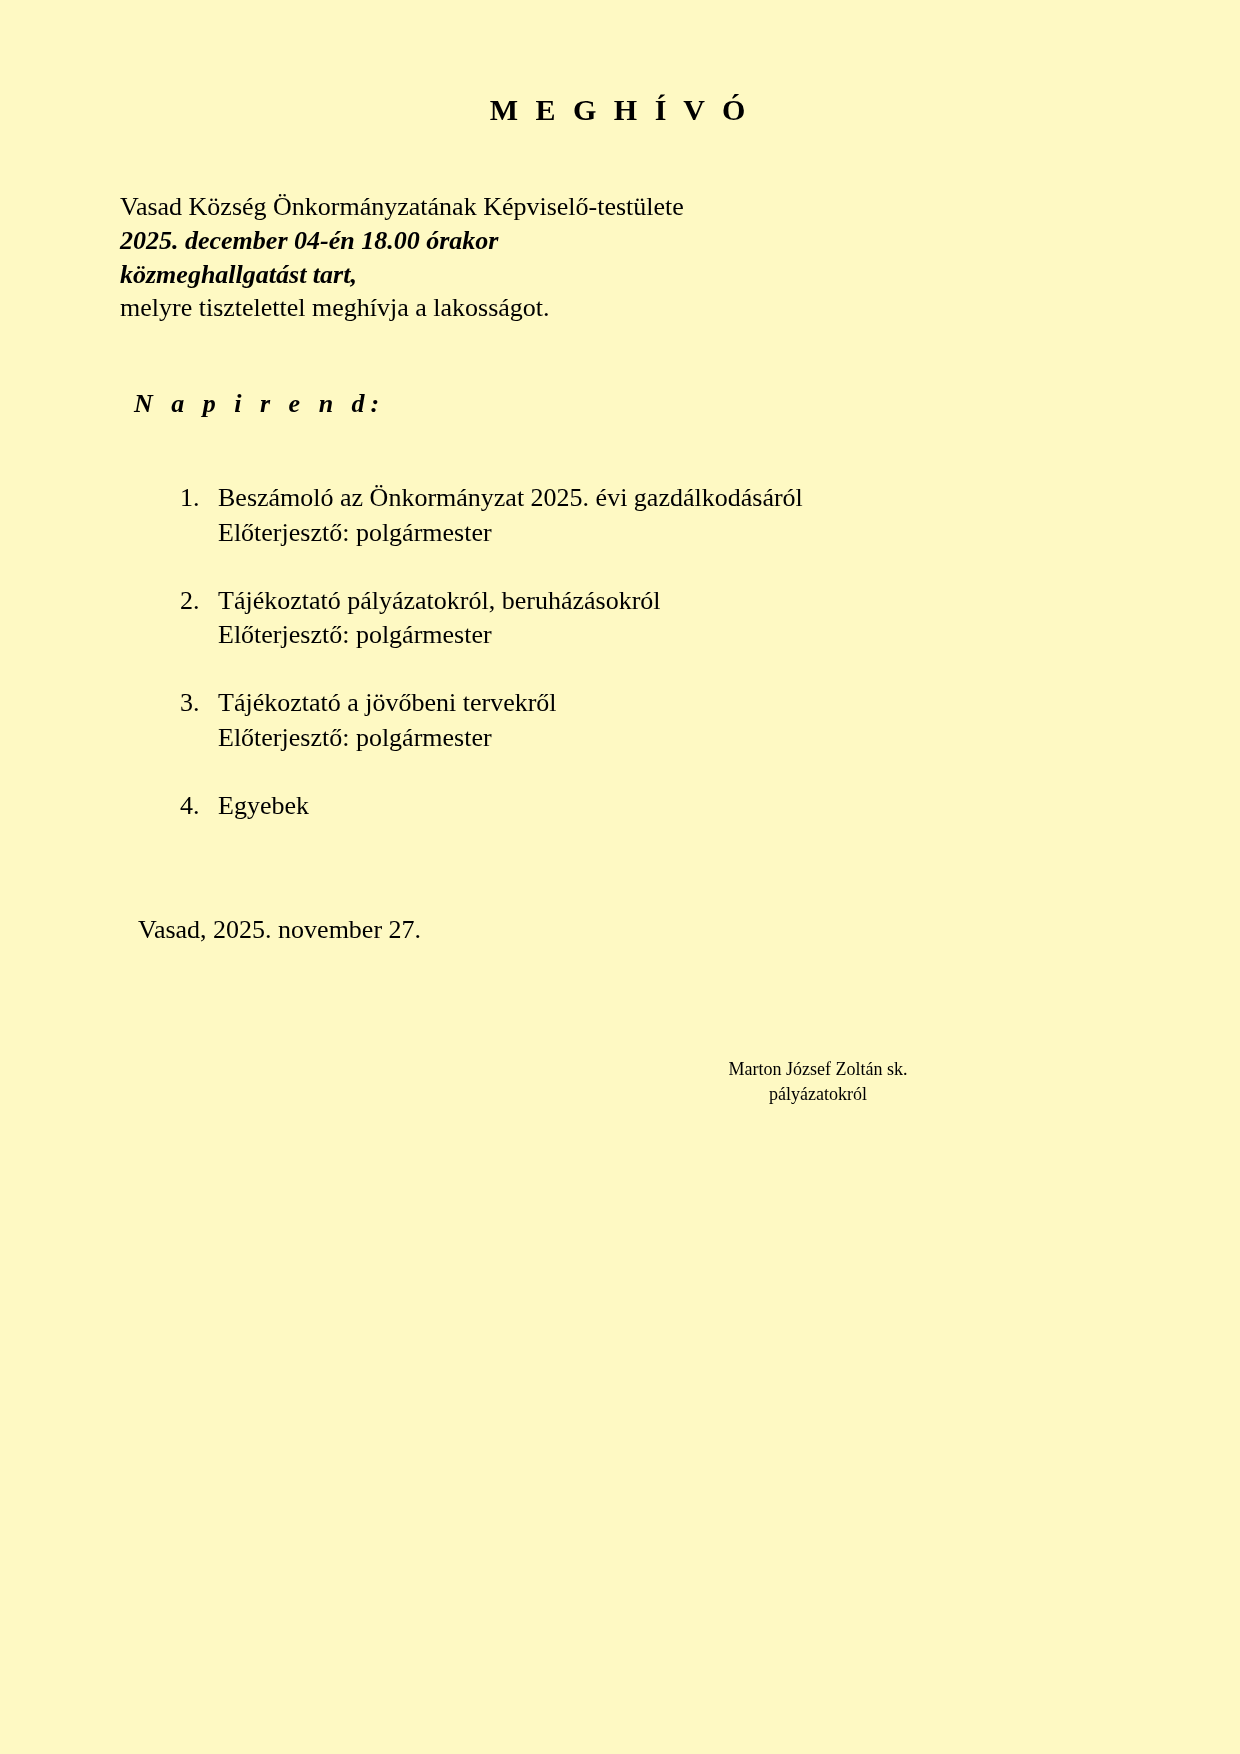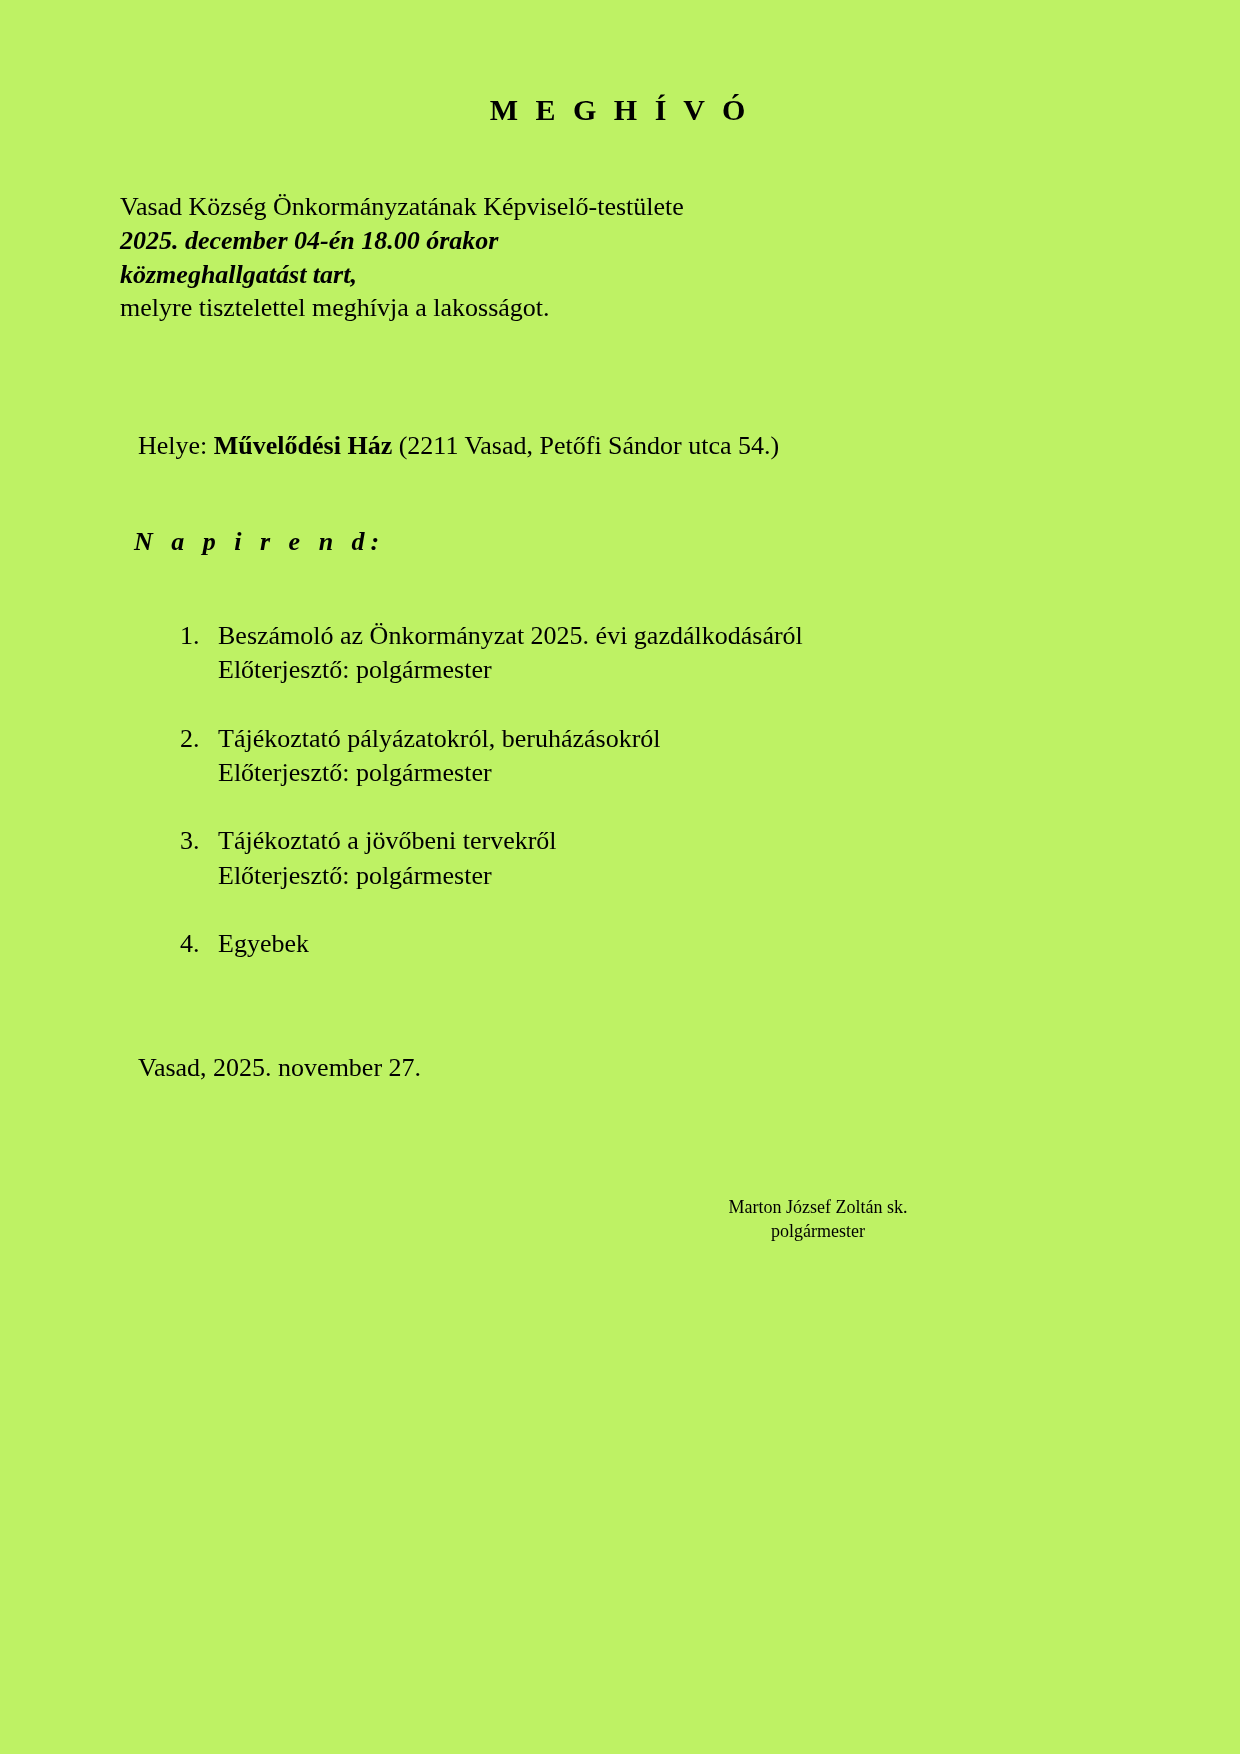--- a/index.html
+++ b/index.html
@@ -13,21 +13,21 @@
     font-family: "Liberation Serif", "DejaVu Serif", serif;
     color: #000000;
     -webkit-font-smoothing: antialiased;
   }
   .page {
     position: relative;
     width: 1240px;
     height: 1754px;
     box-sizing: border-box;
     padding: 0 120px;
-    background: #bef264;
+    background: #fef9c3;
   }
 
   
   .doc-title {
     text-align: center;
     font-size: 30px;
     font-weight: bold;
     letter-spacing: 5px;
     margin: 0;
     padding-top: 92px;
@@ -116,23 +116,20 @@
 
   <h1 class="doc-title">M E G H Í V Ó</h1>
 
   <div class="intro">
     <span class="intro-line">Vasad Község Önkormányzatának Képviselő-testülete</span>
     <span class="intro-line emph">2025.  december 04-én 18.00 órakor</span>
     <span class="intro-line emph">közmeghallgatást tart,</span>
     <span class="intro-line">melyre tisztelettel meghívja a lakosságot.</span>
   </div>
 
-  <div class="venue">
-    <span>Helye: </span><b>Művelődési Ház</b><span> (2211 Vasad, Petőfi Sándor utca 54.)</span>
-  </div>
 
   <div class="agenda-heading">N a p i r e n d:</div>
 
   <ol class="agenda-list">
     <li>
       <span class="agenda-title">Beszámoló az Önkormányzat 2025. évi gazdálkodásáról</span>
       <span class="agenda-presenter">Előterjesztő: polgármester</span>
     </li>
     <li>
       <span class="agenda-title">Tájékoztató pályázatokról, beruházásokról</span>
@@ -145,17 +142,17 @@
     <li>
       <span class="agenda-title">Egyebek</span>
     </li>
   </ol>
 
   <div class="place-date">Vasad, 2025. november 27.</div>
 
   <div class="signature">
     <span class="signature-block">
       <span class="signature-name">Marton József Zoltán sk.</span>
-      <span class="signature-role">polgármester</span>
+      <span class="signature-role">pályázatokról</span>
     </span>
   </div>
 
 </div>
 
 </body></html>

